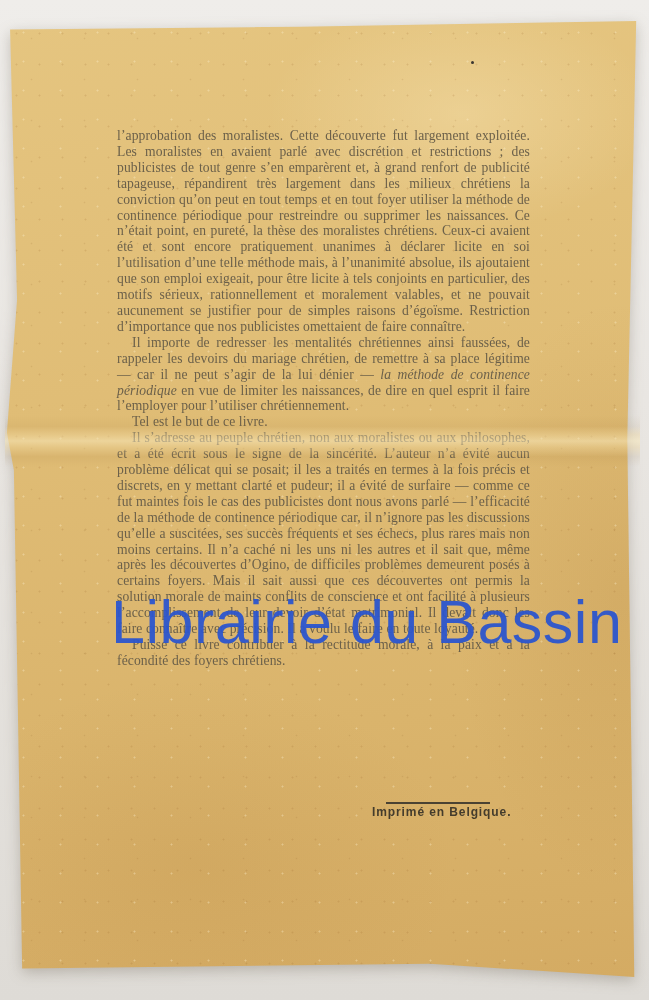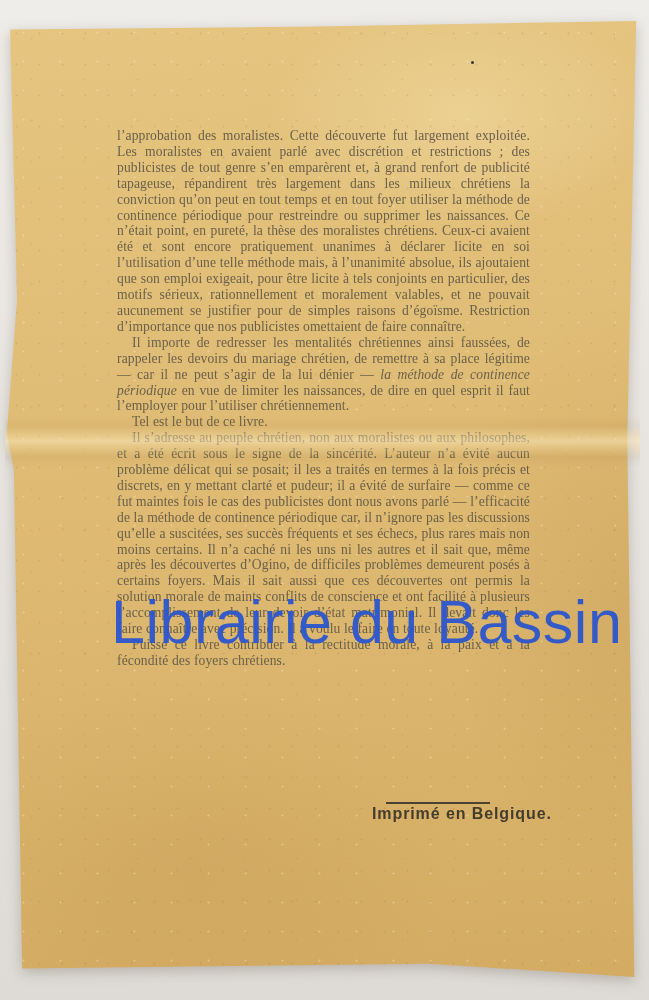--- a/index.html
+++ b/index.html
@@ -61,38 +61,38 @@
     color:rgba(43,85,205,0.95);white-space:nowrap;
   }
   .imprint{
     position:absolute;left:372px;top:802px;z-index:3;text-align:center;
   }
   .imprint-rule{
     width:104px;height:0;border-top:2px solid #4a4232;margin:0 auto 1px 14px;
   }
   .imprint-text{
     font-family:"Liberation Sans","DejaVu Sans",sans-serif;
-    font-size:16px;font-weight:bold;letter-spacing:0.9px;color:#443c2c;
+    font-size:12px;font-weight:bold;letter-spacing:0.9px;color:#443c2c;
     white-space:nowrap;
   }
 </style>
 </head>
 <body>
 
 <div class="photo">
 
   <div class="paper-wrap">
     <div class="paper"></div>
   </div>
 
   <div class="paper-speck"></div>
 
   <div class="text-block">
     <p>l’approbation des moralistes. Cette découverte fut largement exploitée. Les moralistes en avaient parlé avec discrétion et restrictions ; des publicistes de tout genre s’en emparèrent et, à grand renfort de publicité tapageuse, répandirent très largement dans les milieux chrétiens la conviction qu’on peut en tout temps et en tout foyer utiliser la méthode de continence périodique pour restreindre ou supprimer les naissances. Ce n’était point, en pureté, la thèse des moralistes chrétiens. Ceux-ci avaient été et sont encore pratiquement unanimes à déclarer licite en soi l’utilisation d’une telle méthode mais, à l’unanimité absolue, ils ajoutaient que son emploi exigeait, pour être licite à tels conjoints en particulier, des motifs sérieux, rationnellement et moralement valables, et ne pouvait aucunement se justifier pour de simples raisons d’égoïsme. Restriction d’importance que nos publicistes omettaient de faire connaître.</p>
-    <p class="indent"><span>Il importe de redresser les mentalités chrétiennes ainsi faussées, de rappeler les devoirs du mariage chrétien, de remettre à sa place légitime — car il ne peut s’agir de la lui dénier — </span><em>la méthode de continence périodique</em><span> en vue de limiter les naissances, de dire en quel esprit il faut l’employer pour l’utiliser chrétiennement.</span></p>
+    <p class="indent"><span>Il importe de redresser les mentalités chrétiennes ainsi faussées, de rappeler les devoirs du mariage chrétien, de remettre à sa place légitime — car il ne peut s’agir de la lui dénier — </span><em>la méthode de continence périodique</em><span> en vue de limiter les naissances, de dire en quel esprit il faire l’employer pour l’utiliser chrétiennement.</span></p>
     <p class="indent">Tel est le but de ce livre.</p>
     <p class="indent">Il s’adresse au peuple chrétien, non aux moralistes ou aux philosophes, et a été écrit sous le signe de la sincérité. L’auteur n’a évité aucun problème délicat qui se posait; il les a traités en termes à la fois précis et discrets, en y mettant clarté et pudeur; il a évité de surfaire — comme ce fut maintes fois le cas des publicistes dont nous avons parlé — l’efficacité de la méthode de continence périodique car, il n’ignore pas les discussions qu’elle a suscitées, ses succès fréquents et ses échecs, plus rares mais non moins certains. Il n’a caché ni les uns ni les autres et il sait que, même après les découvertes d’Ogino, de difficiles problèmes demeurent posés à certains foyers. Mais il sait aussi que ces découvertes ont permis la solution morale de maints conflits de conscience et ont facilité à plusieurs l’accomplissement de leur devoir d’état matrimonial. Il devait donc les faire connaître avec précision. Il a voulu le faire en toute loyauté.</p>
     <p class="indent">Puisse ce livre contribuer à la rectitude morale, à la paix et à la fécondité des foyers chrétiens.</p>
   </div>
 
   <div class="fold-crease"></div>
 
   <div class="imprint">
     <div class="imprint-rule"></div>
     <div class="imprint-text">Imprimé en Belgique.</div>

